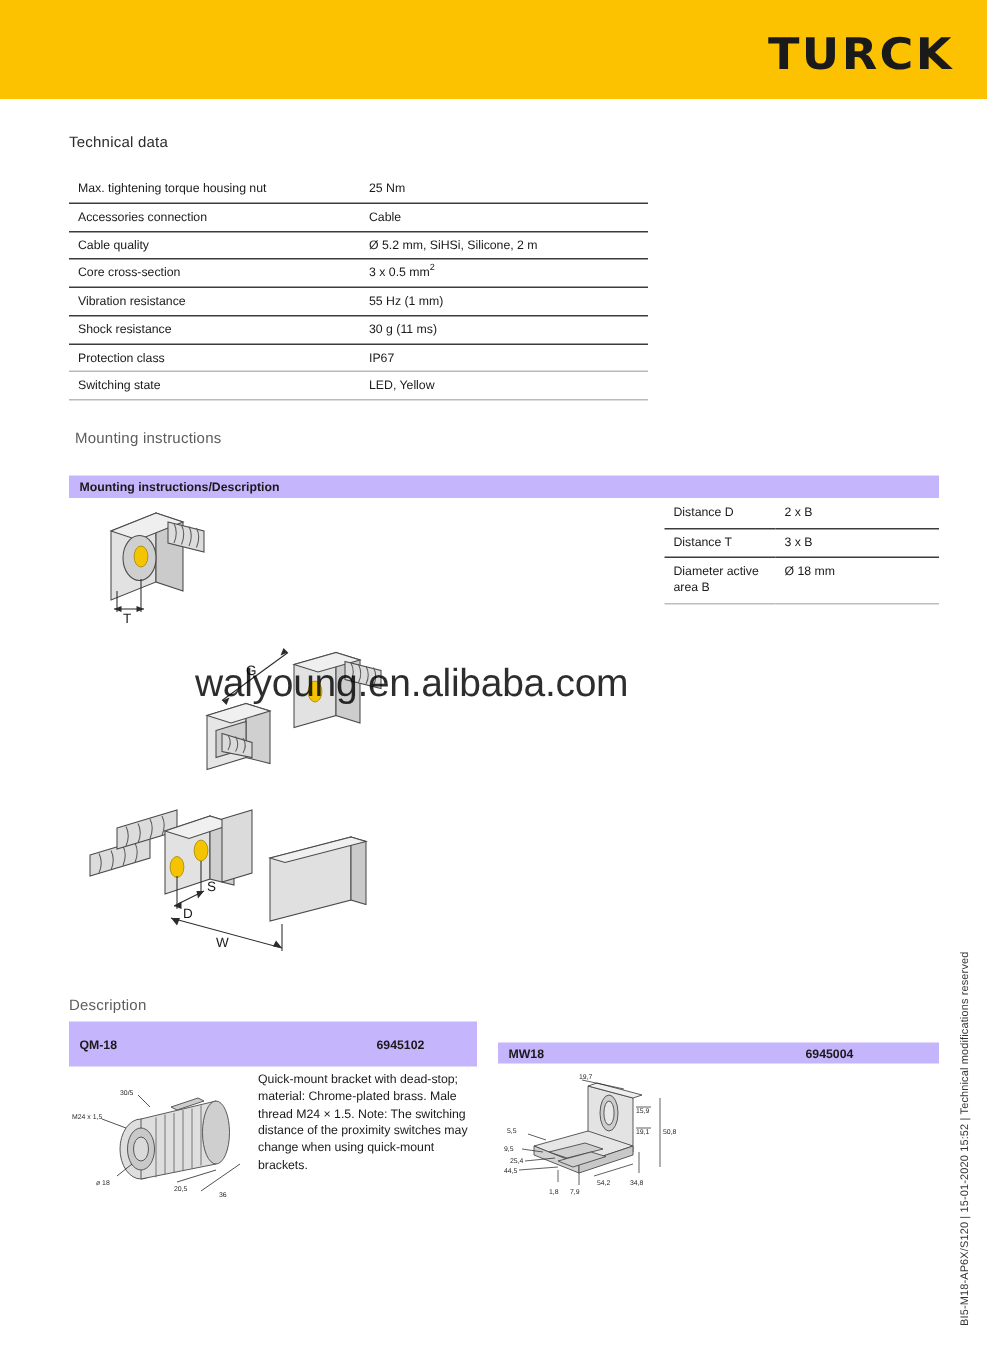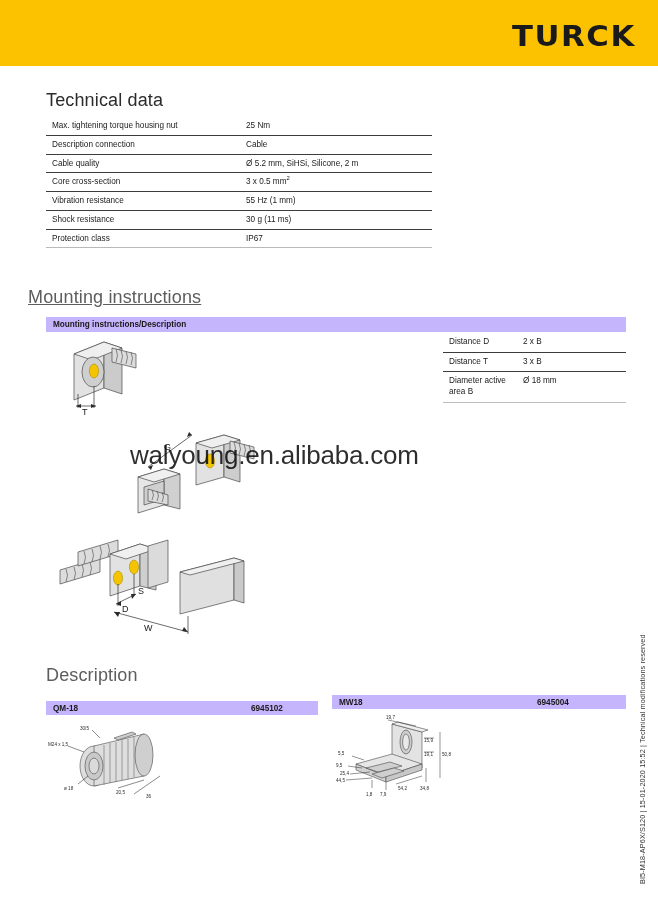--- a/index.html
+++ b/index.html
@@ -43,21 +43,21 @@
   .page {
     position: absolute;
     left: 0;
     top: 0;
     width: 658px;
     height: 914px;
   }
 
   .section-title {
     position: absolute;
-    font-size: 18px;
+    font-size: 10px;
     font-weight: normal;
     color: #2b2b2b;
     letter-spacing: 0.15px;
   }
   .section-title.muted { color: #5d5d5d; }
 
   
   table.data {
     position: absolute;
     border-collapse: collapse;
@@ -173,21 +173,21 @@
 
   <div class="section-title" style="left:46px; top:90px;">Technical data</div>
 
   <table class="data" id="tech-table" style="left:46px; top:117px; width:386px;">
     <tbody>
         <tr>
           <td style="width: 190px;">Max. tightening torque housing nut</td>
           <td class="val">25 Nm</td>
         </tr>
         <tr>
-          <td style="width: 190px;">Description connection</td>
+          <td style="width: 190px;">Accessories connection</td>
           <td class="val">Cable</td>
         </tr>
         <tr>
           <td style="width: 190px;">Cable quality</td>
           <td class="val">Ø 5.2  mm, SiHSi, Silicone, 2  m</td>
         </tr>
         <tr>
           <td style="width: 190px;">Core cross-section</td>
           <td class="val">3 x 0.5  mm<sup>2</sup></td>
         </tr>
@@ -196,24 +196,28 @@
           <td class="val">55 Hz (1 mm)</td>
         </tr>
         <tr>
           <td style="width: 190px;">Shock resistance</td>
           <td class="val">30 g (11 ms)</td>
         </tr>
         <tr class="soft">
           <td style="width: 190px;">Protection class</td>
           <td class="val">IP67</td>
         </tr>
+        <tr class="last">
+          <td style="width: 190px;">Switching state</td>
+          <td class="val">LED, Yellow</td>
+        </tr>
       </tbody>
   </table>
 
-  <div class="section-title muted" style="left:28px; top:287px;text-decoration:underline;">Mounting instructions</div>
+  <div class="section-title muted" style="left:50px; top:287px;">Mounting instructions</div>
 
   <div class="band" style="left:46px; top:317px; width:580px; height:15px;">
     <span>Mounting instructions/Description</span>
   </div>
 
   <table class="mount" id="mount-table" style="left:443px; top:333px; width:183px;">
     <tbody>
         <tr>
           <td class="k">Distance D</td>
           <td>2 x B</td>
@@ -310,21 +314,21 @@
     </g>
     <text class="dim-label" x="90" y="62">S</text>
     <text class="dim-label" x="74" y="80">D</text>
     <text class="dim-label" x="96" y="99">W</text>
   </svg>
 
   <div class="watermark">walyoung.en.alibaba.com</div>
 
   <div class="section-title muted" style="left:46px; top:665px;">Description</div>
 
-  <div class="band" style="left:46px; top:701px; width:272px; height:14px;text-align:right;">
+  <div class="band" style="left:46px; top:681px; width:272px; height:30px;text-align:right;">
     <span>QM-18</span>
     <span class="code">6945102</span>
   </div>
 
   <svg class="diagram" style="left:48px; top:714px;" width="145" height="88" viewBox="0 0 145 88">
     <g stroke="#4a4a4a" stroke-width="0.6" fill="#dedede">
       <ellipse cx="46" cy="52" rx="14" ry="20"></ellipse>
       <polygon points="46,32 96,20 96,62 46,72"></polygon>
       <ellipse cx="96" cy="41" rx="9" ry="21" fill="#cfcfcf"></ellipse>
       <ellipse cx="46" cy="52" rx="9" ry="14" fill="#c9c9c9"></ellipse>
@@ -341,20 +345,21 @@
       <line x1="70" y1="74" x2="96" y2="66"></line>
       <line x1="86" y1="80" x2="112" y2="62"></line>
     </g>
     <text class="tiny-label" x="0" y="32">M24 x 1,5</text>
     <text class="tiny-label" x="32" y="16">30/5</text>
     <text class="tiny-label" x="16" y="76">ø 18</text>
     <text class="tiny-label" x="68" y="80">20,5</text>
     <text class="tiny-label" x="98" y="84">36</text>
   </svg>
 
+  <div class="acc-desc" style="left:172px; top:714px; width:145px;">Quick-mount bracket with dead-stop; material: Chrome-plated brass. Male thread M24 × 1.5. Note: The switching distance of the proximity switches may change when using quick-mount brackets.</div>
 
   <div class="band" style="left:332px; top:695px; width:294px; height:14px;">
     <span>MW18</span>
     <span class="code">6945004</span>
   </div>
 
   <svg class="diagram" style="left:336px; top:712px;" width="130" height="95" viewBox="0 0 130 95">
     <g stroke="#4a4a4a" stroke-width="0.6" fill="#dedede">
       <polygon points="56,12 86,20 86,56 56,48" fill="#e3e3e3"></polygon>
       <polygon points="56,12 62,10 92,18 86,20" fill="#efefef"></polygon>

